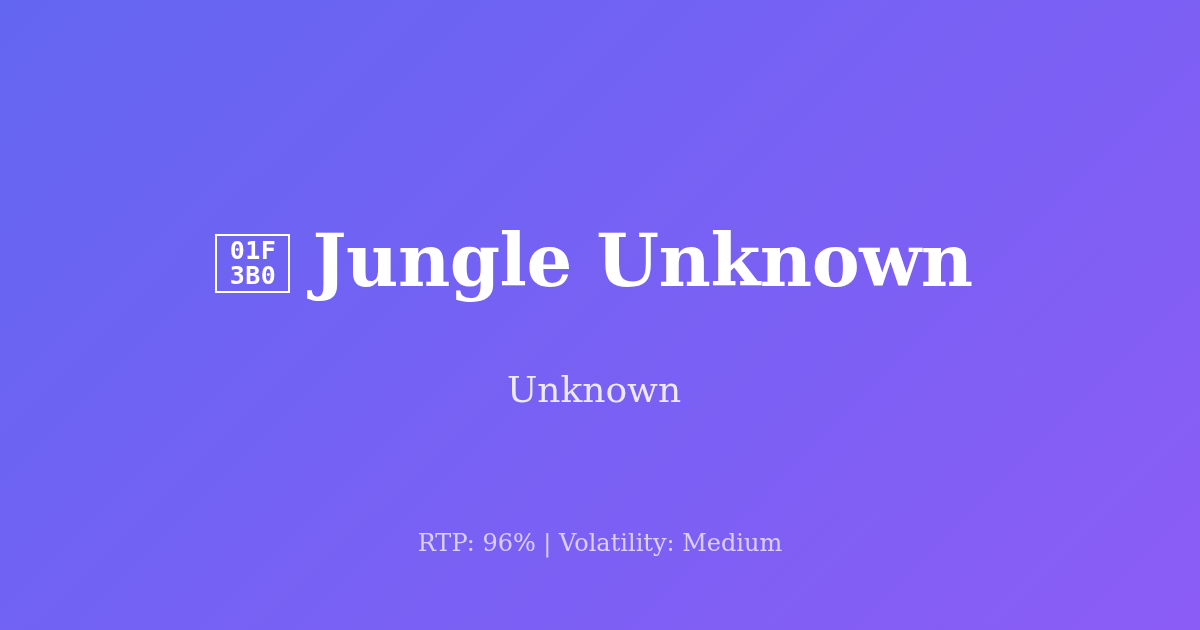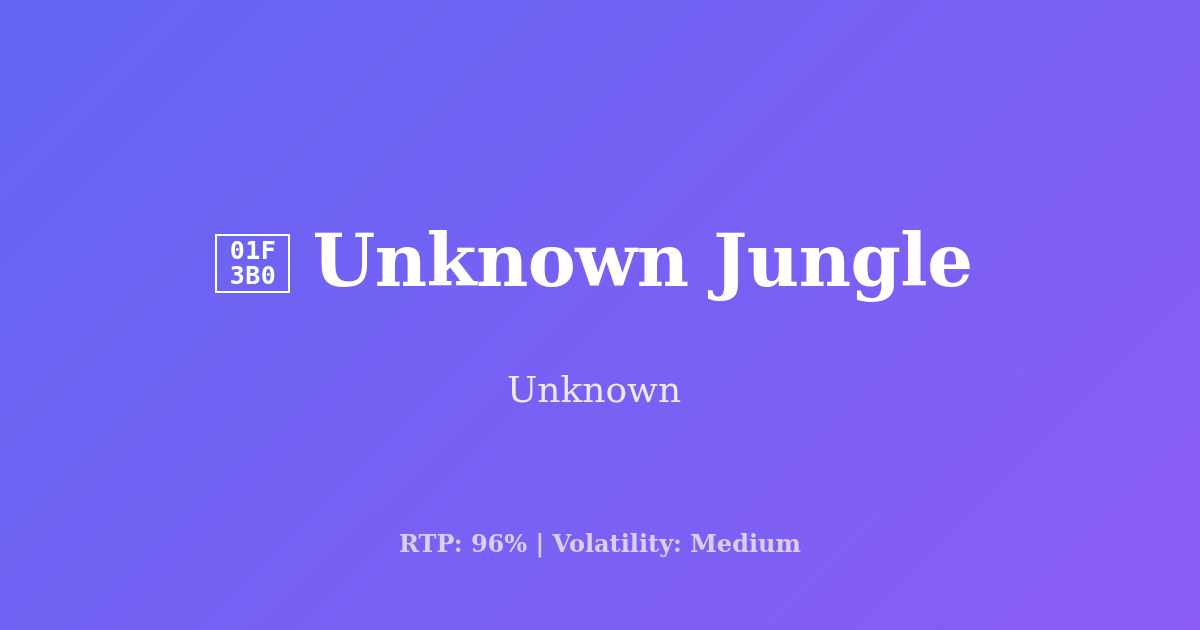--- a/index.html
+++ b/index.html
@@ -86,40 +86,40 @@
   .footer {
     position: absolute;
     left: 0;
     right: 0;
     top: 529px;
     text-align: center;
   }
 
   .footer-text {
     font-size: 24px;
-    font-weight: 700;
+    font-weight: 400;
     color: rgba(255, 255, 255, 0.70);
     white-space: nowrap;
   }
 </style>
 </head>
 <body>
 
 <div class="card">
 
   <div class="hero">
 
     <div class="title-row">
 
       <span class="tofu" title="U+1F3B0">
         <span>01F</span>
         <span>3B0</span>
       </span>
 
-      <h1 class="title-text">Unknown Jungle</h1>
+      <h1 class="title-text">Jungle Unknown</h1>
     </div>
 
     <div class="subtitle">Unknown</div>
   </div>
 
   <div class="footer">
     <div class="footer-text">RTP: 96% | Volatility: Medium</div>
   </div>
 
 </div>

